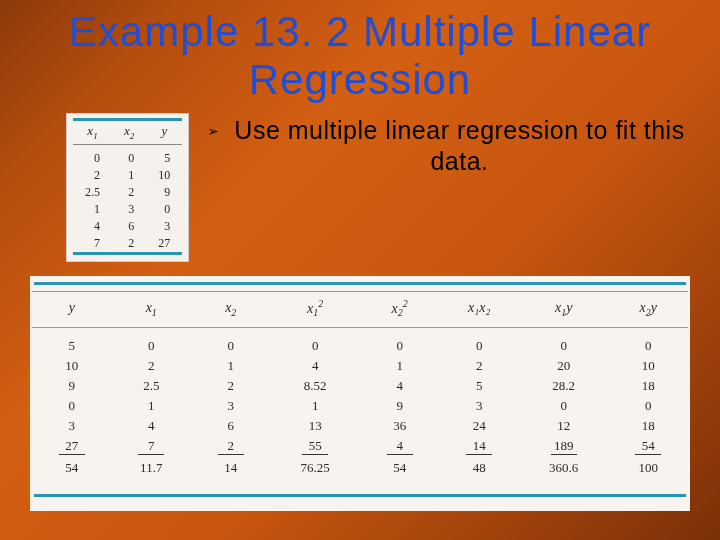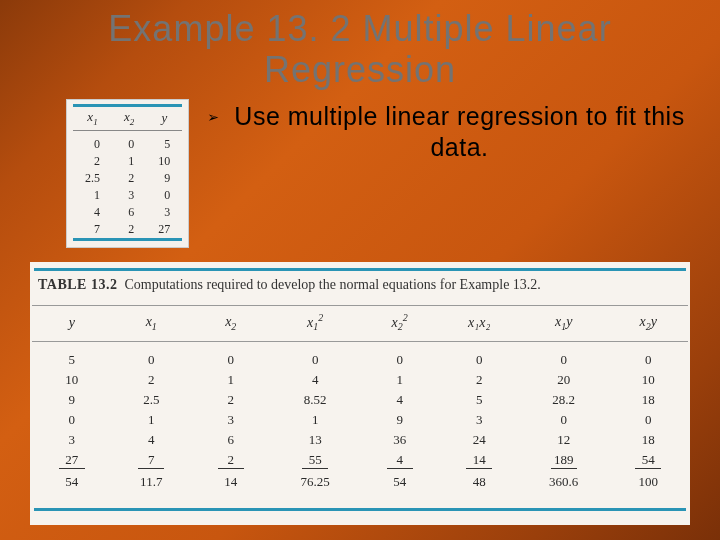--- a/index.html
+++ b/index.html
@@ -6,23 +6,23 @@
   body {
     width: 720px;
     height: 540px;
     background: linear-gradient(135deg, #8b3a0a 0%, #b54d0e 15%, #d35f12 35%, #c8560f 60%, #9a3f0b 85%, #7a3008 100%);
     font-family: Verdana, Geneva, sans-serif;
     position: relative;
     overflow: hidden;
   }
   .title {
     text-align: center;
-    font-size: 36px;
+    font-size: 42px;
     font-weight: 400;
-    color: #737373;
+    color: #1d4ed8;
     padding: 8px 20px 4px 20px;
     letter-spacing: 1px;
     font-family: "Trebuchet MS", Arial, sans-serif;
     line-height: 1.15;
   }
   .content-row {
     display: flex;
     align-items: flex-start;
     gap: 18px;
     padding: 4px 30px 0 66px;
@@ -171,23 +171,20 @@
   </div>
 
   <div class="bullet-block">
     <span class="bullet-icon">➢</span>
     <div class="bullet-text">Use multiple linear regression to fit this data.</div>
   </div>
 </div>
 
 <div class="big-table-wrap">
   <div class="big-top-rule"></div>
-  <div class="big-caption">
-    <span class="tbl-label">TABLE 13.2</span>&nbsp;&nbsp;<span>Computations required to develop the normal equations for Example 13.2.</span>
-  </div>
   <table class="big-table">
     <thead>
       <tr>
         <th><span>y</span></th>
         <th><span>x</span><span class="sub">1</span></th>
         <th><span>x</span><span class="sub">2</span></th>
         <th><span>x</span><span class="sub">1</span><span class="sup">2</span></th>
         <th><span>x</span><span class="sub">2</span><span class="sup">2</span></th>
         <th><span>x₁x₂</span></th>
         <th><span>x</span><span class="sub">1</span><span>y</span></th>

